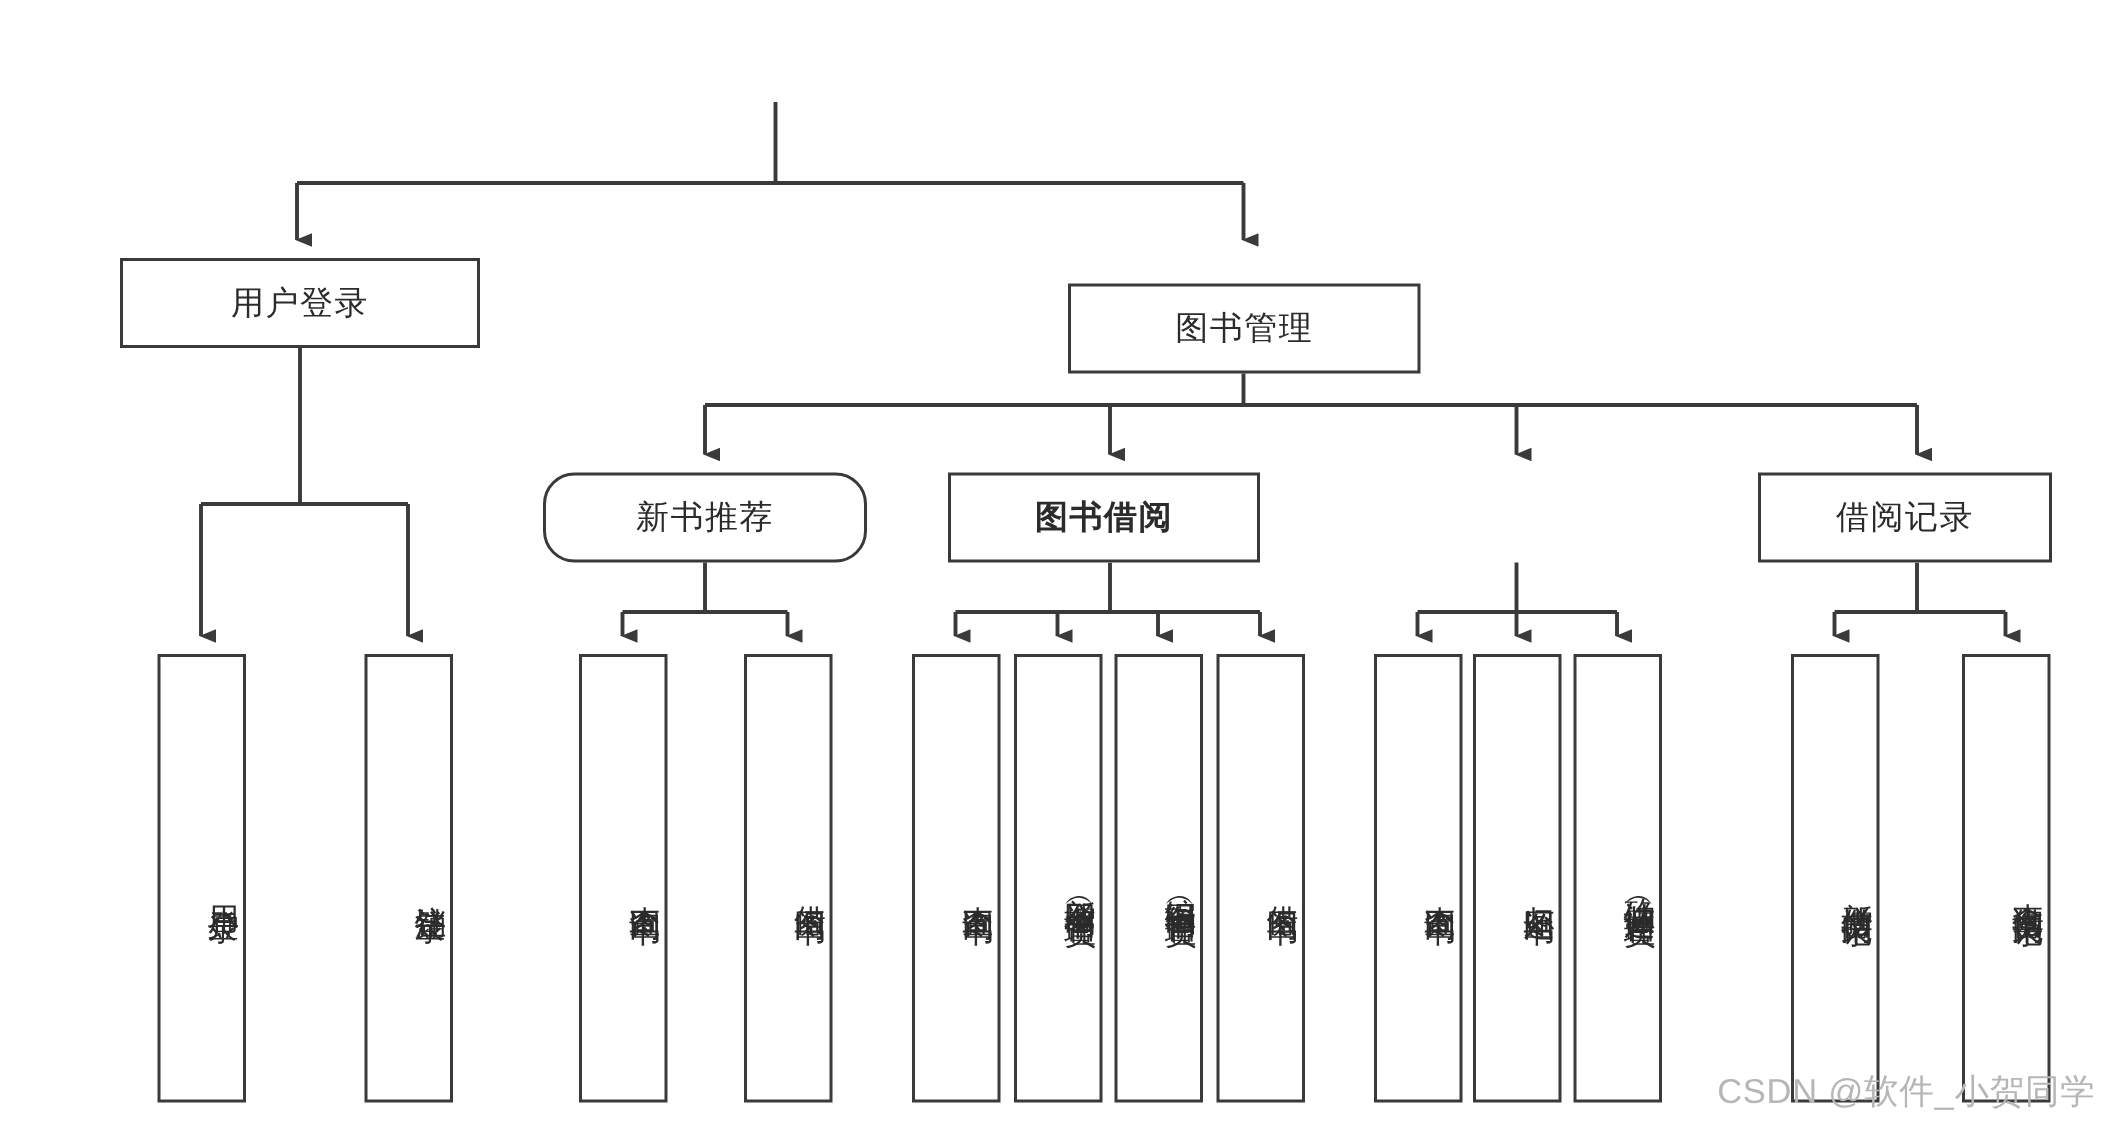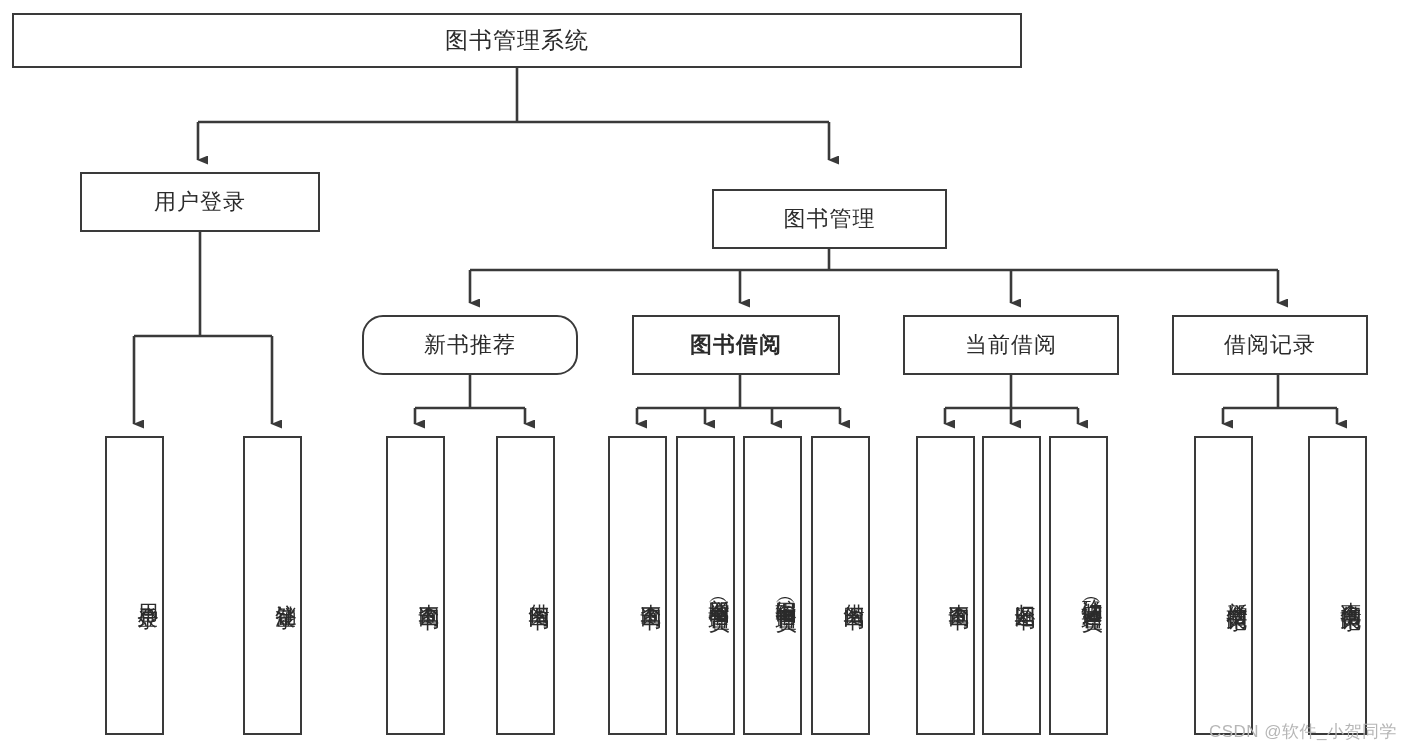--- a/index.html
+++ b/index.html
@@ -55,21 +55,21 @@
   .node.v .vlabel {
     writing-mode: vertical-rl;
     text-orientation: upright;
     display: block;
     white-space: nowrap;
   }
   .watermark {
     position: absolute;
     right: 8px;
     bottom: 4px;
-    font-size: 17px;
+    font-size: 23px;
     color: #b6b6b6;
     letter-spacing: 0.5px;
     white-space: nowrap;
   }
 </style>
 </head>
 <body>
 
 <div id="canvas">
 
@@ -117,39 +117,33 @@
       <path d="M1011,408 L1011,424" marker-end="url(#arrow)"></path>
       <path d="M1078,408 L1078,424" marker-end="url(#arrow)"></path>
 
       <path d="M1278,375 L1278,408"></path>
       <path d="M1223,408 L1337,408"></path>
       <path d="M1223,408 L1223,424" marker-end="url(#arrow)"></path>
       <path d="M1337,408 L1337,424" marker-end="url(#arrow)"></path>
     </g>
   </svg>
 
-  <div class="node h root" style="left:12px; top:13px; width:1010px; height:55px;">
-    <span>图书管理系统</span>
-  </div>
 
   <div class="node h" style="left:80px; top:172px; width:240px; height:60px;">
     <span>用户登录</span>
   </div>
   <div class="node h" style="left:712px; top:189px; width:235px; height:60px;text-align:right;">
     <span>图书管理</span>
   </div>
 
   <div class="node h" style="left:362px; top:315px; width:216px; height:60px;border-radius:21px;">
     <span>新书推荐</span>
   </div>
   <div class="node h" style="left:632px; top:315px; width:208px; height:60px;font-weight:bold;">
     <span>图书借阅</span>
-  </div>
-  <div class="node h" style="left:903px; top:315px; width:216px; height:60px;">
-    <span>当前借阅</span>
   </div>
   <div class="node h" style="left:1172px; top:315px; width:196px; height:60px;">
     <span>借阅记录</span>
   </div>
 
   <div class="node v" style="left:105px; top:436px; width:59px; height:299px;">
     <span class="vlabel">用户登录</span>
   </div>
   <div class="node v" style="left:243px; top:436px; width:59px; height:299px;">
     <span class="vlabel">注销登录</span>

